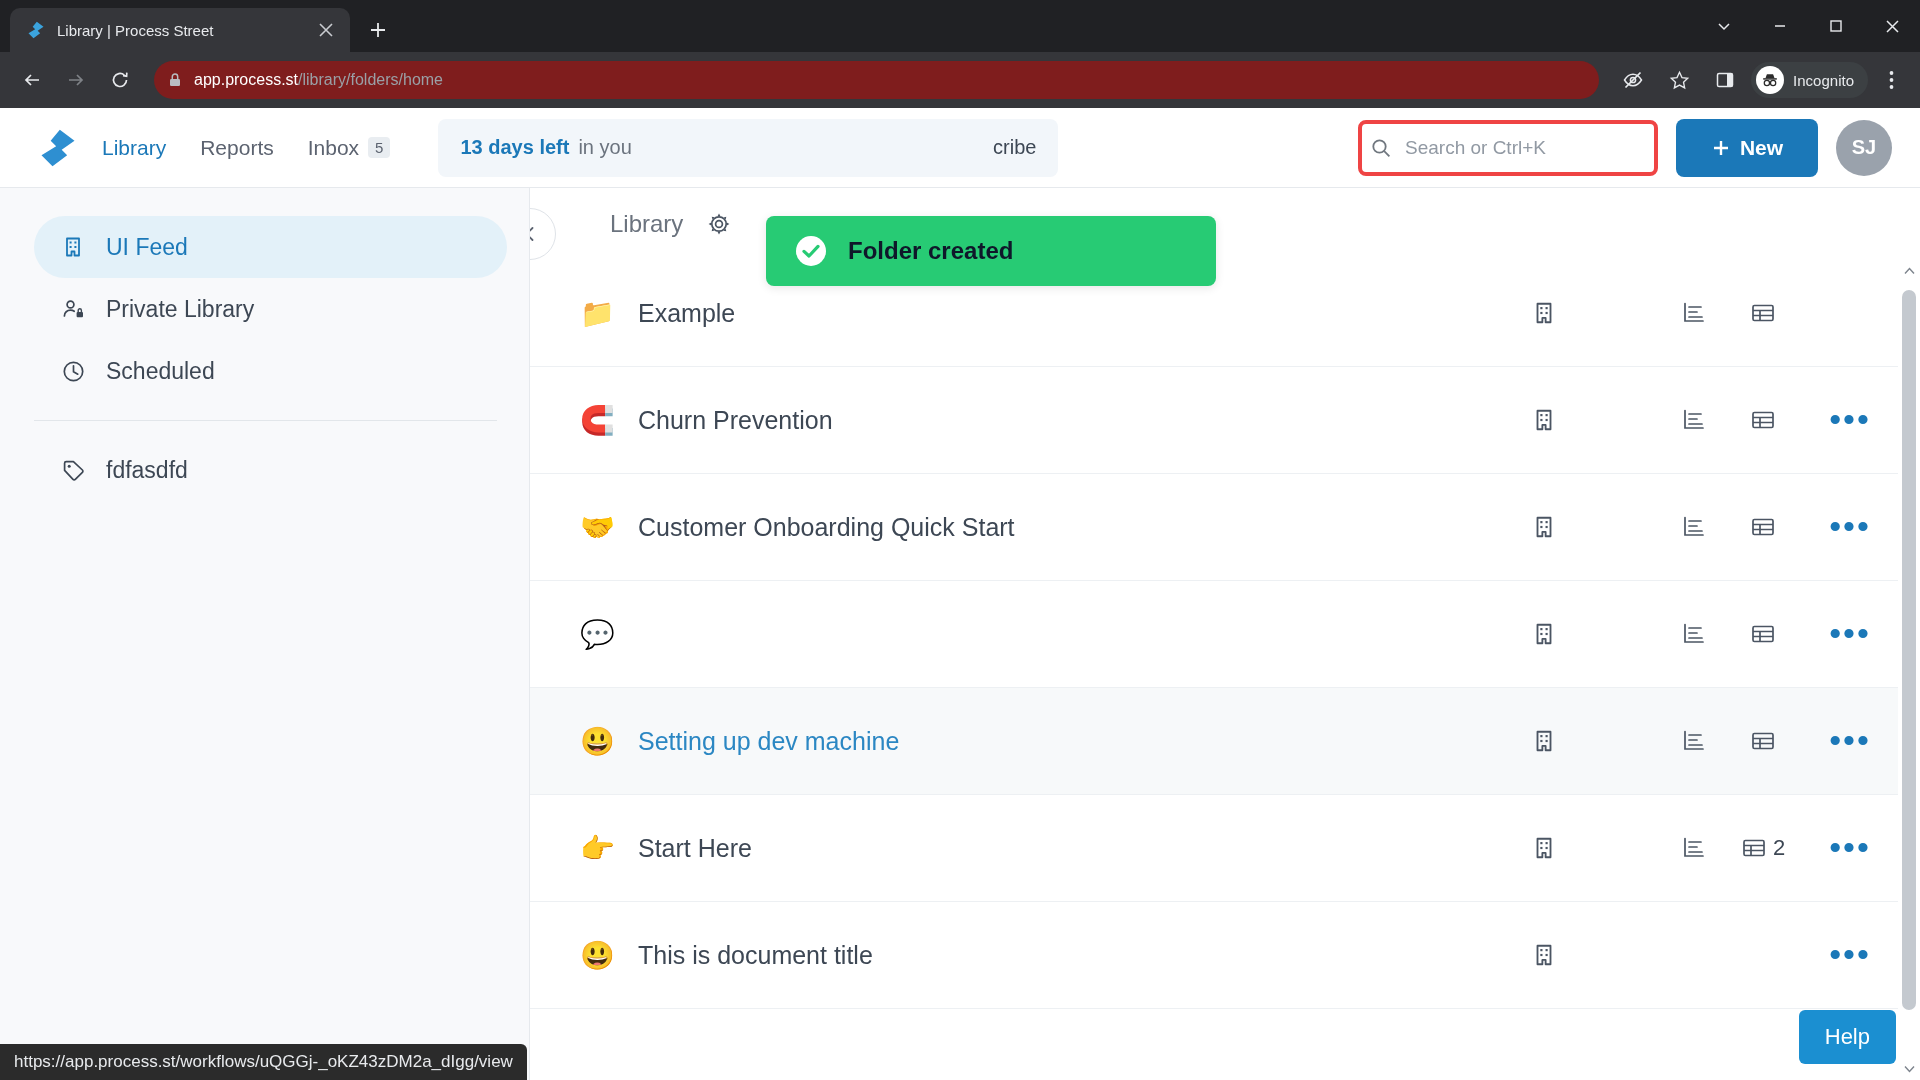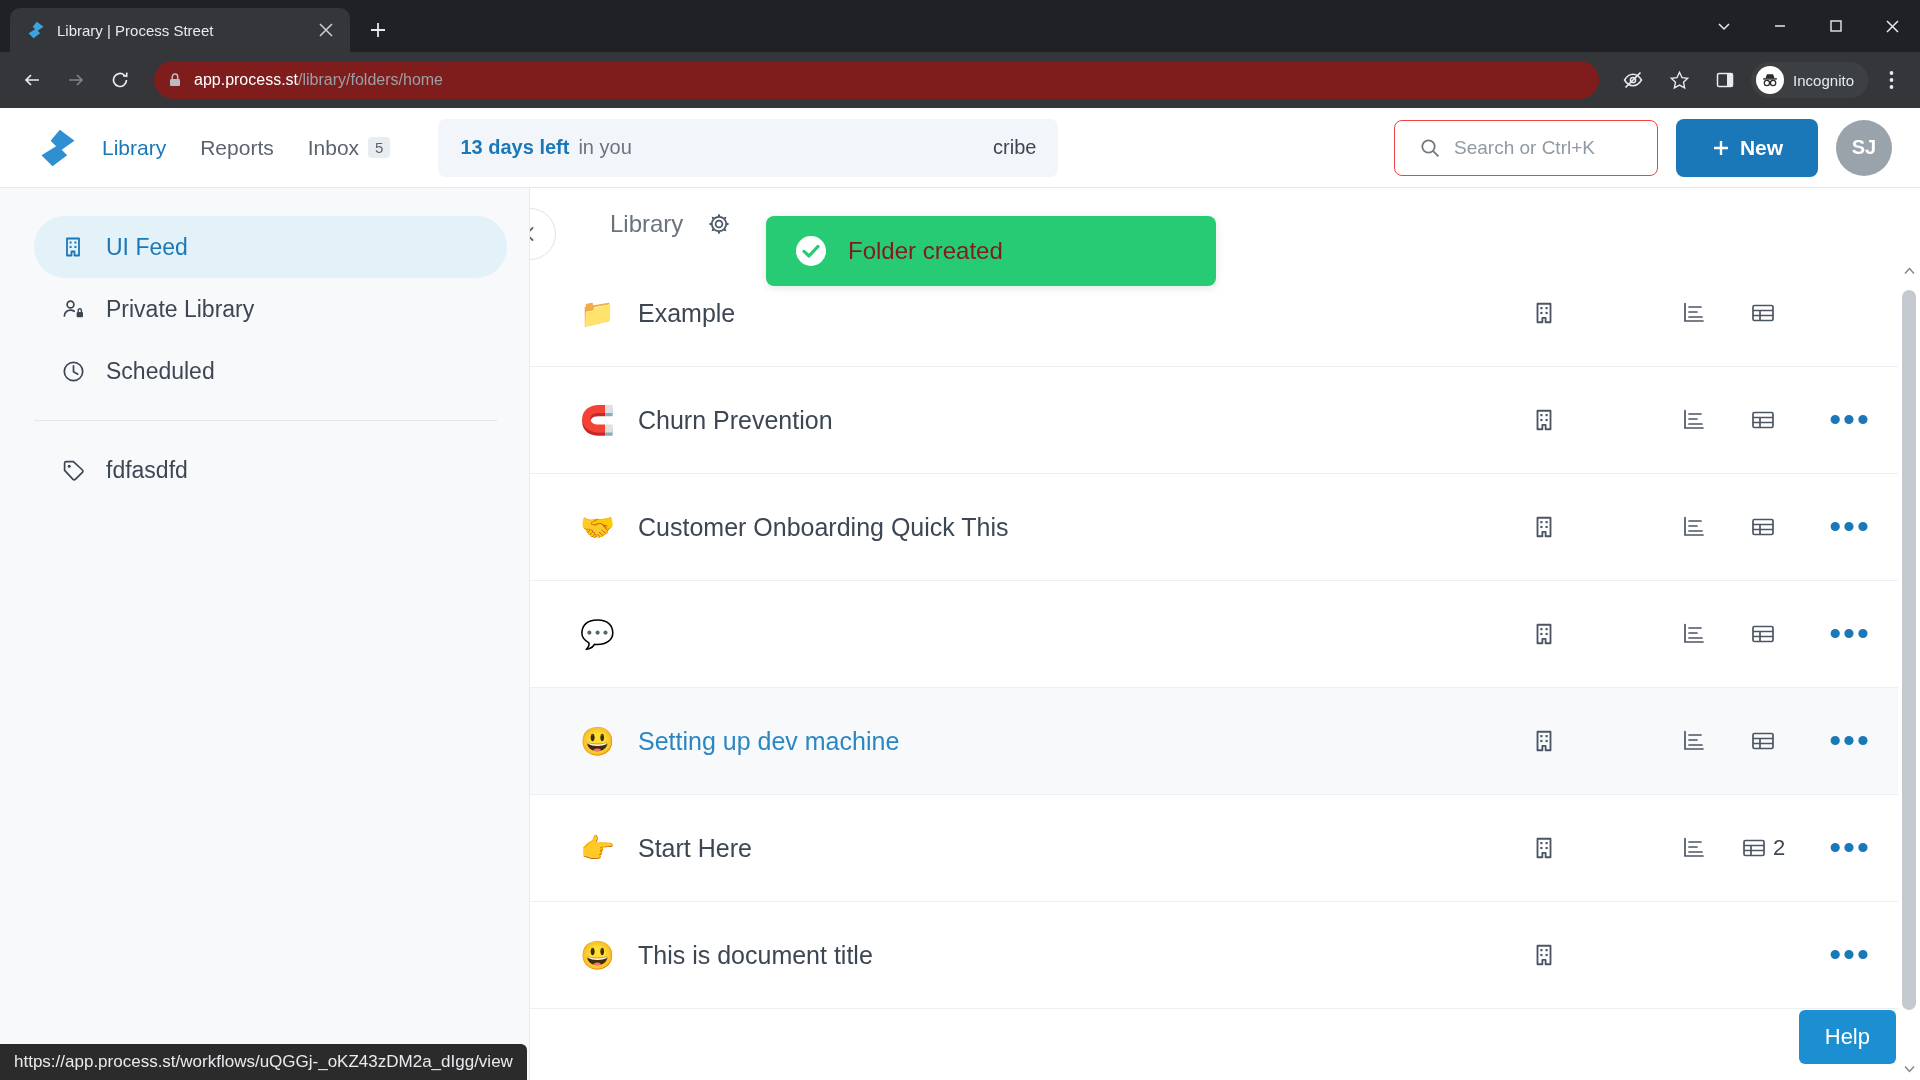--- a/index.html
+++ b/index.html
@@ -74,42 +74,42 @@
   .trial {
     margin-left: 48px; height: 58px; background: #f2f6fa; border-radius: 8px;
     display: flex; align-items: center; padding: 0 22px; gap: 9px; width: 620px; overflow: hidden;
   }
   .trial-bold { color: #1b78b8; font-weight: bold; font-size: 20px; }
   .trial-rest { color: #6b737e; font-size: 20px; white-space: nowrap; }
   .trial-sub { color: #3d4754; font-size: 20px; }
 
   .appbar-right { margin-left: auto; display: flex; align-items: center; gap: 18px; }
   .searchbox {
-    width: 264px; height: 56px; border: 1px solid #ef4444; border-radius: 8px;
-    display: flex; align-items: center; gap: 13px; padding: 0 24px; background: #fff;
+    width: 300px; height: 56px; border: 4px solid #ef4444; border-radius: 8px;
+    display: flex; align-items: center; gap: 13px; padding: 0 8px; background: #fff;
   }
   .search-ph { color: #9199a3; font-size: 19px; }
   .newbtn {
     height: 58px; min-width: 142px; background: #1b78b8; border-radius: 8px; color: #fff;
     display: flex; align-items: center; justify-content: center; gap: 9px;
     font-size: 21px; font-weight: bold; border: none; padding: 0 22px;
   }
   .avatar {
     width: 56px; height: 56px; border-radius: 50%; background: #9aa2ac; color: #fff;
     display: flex; align-items: center; justify-content: center; font-size: 20px; font-weight: bold;
   }
 
   
   .toast {
     position: absolute; left: 766px; top: 108px; width: 450px; height: 70px;
     background: #27cb74; border-radius: 8px; display: flex; align-items: center;
     gap: 20px; padding: 0 28px; z-index: 50;
     box-shadow: 0 2px 10px rgba(0,0,0,.10);
   }
-  .toast-text { color: #7f1d1d; font-size: 24px; font-weight: normal; }
+  .toast-text { color: #0f172a; font-size: 24px; font-weight: bold; }
 
   
   .split { display: flex; height: calc(100% - 80px); position: relative; }
 
   .sidebar { width: 530px; background: #f8f9fb; border-right: 1px solid #e6e9ed;
     padding: 28px 22px 0 34px; position: relative; }
   .side-item {
     height: 62px; display: flex; align-items: center; gap: 20px;
     border-radius: 31px; padding: 0 26px; color: #3d4754; font-size: 23px;
   }
@@ -461,21 +461,21 @@
                     <svg class="icon-svg" width="26" height="26" viewBox="0 0 26 26">
                       <rect x="3" y="5.5" width="20" height="15" rx="1.4" stroke="#4b5563" stroke-width="1.7" fill="none"></rect>
                       <path d="M3 10.5 H23 M3 15.5 H23 M10 10.5 V20.5" stroke="#4b5563" stroke-width="1.7" fill="none"></path>
                     </svg>
                   </span>
                   <span class="act-more">•••</span>
                 </div>
               </div>
               <div class="row">
                 <span class="row-emoji">🤝</span>
-                <span class="row-title">Customer Onboarding Quick This</span>
+                <span class="row-title">Customer Onboarding Quick Start</span>
                 <div class="row-actions">
                   <span class="act">
                     <svg class="icon-svg" width="26" height="26" viewBox="0 0 24 24">
                       <path d="M6 3.5 h12 v17 h-4.5 v-4 h-3 v4 H6 Z" stroke="#4b5563" stroke-width="1.7" fill="none" stroke-linejoin="round"></path>
                       <rect x="8.6" y="6.5" width="2" height="2" fill="#4b5563"></rect>
                       <rect x="13.4" y="6.5" width="2" height="2" fill="#4b5563"></rect>
                       <rect x="8.6" y="11" width="2" height="2" fill="#4b5563"></rect>
                       <rect x="13.4" y="11" width="2" height="2" fill="#4b5563"></rect>
                     </svg>
                   </span>

